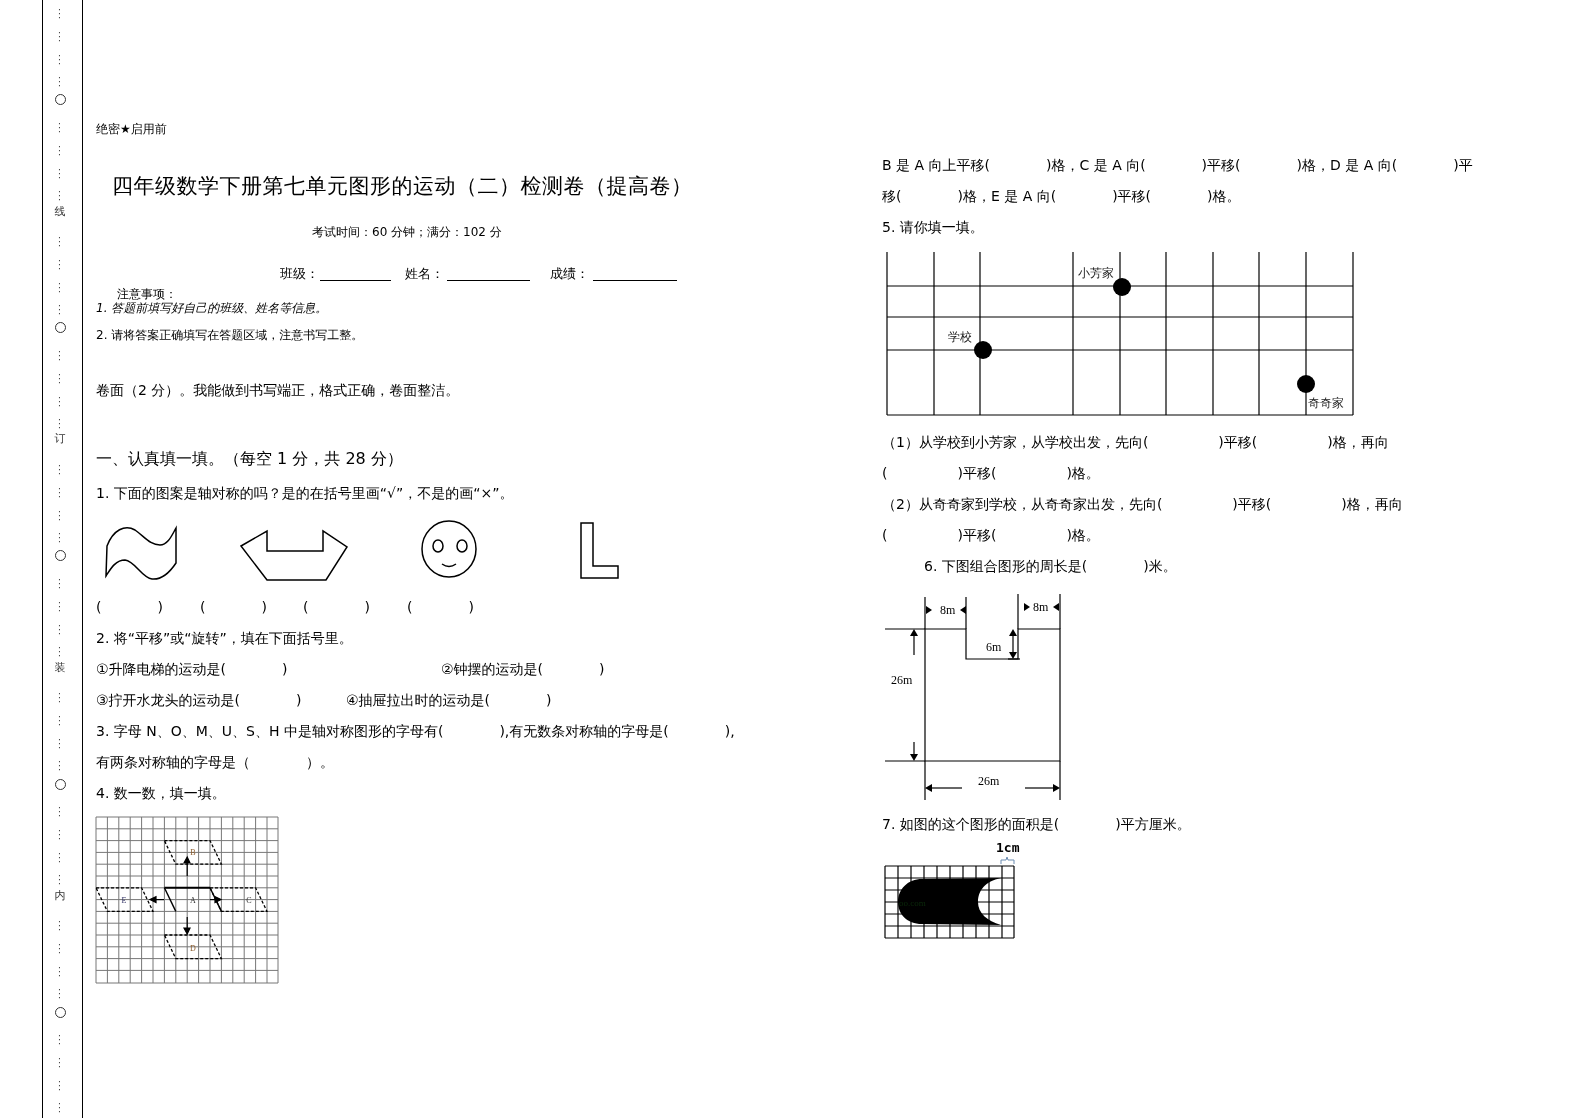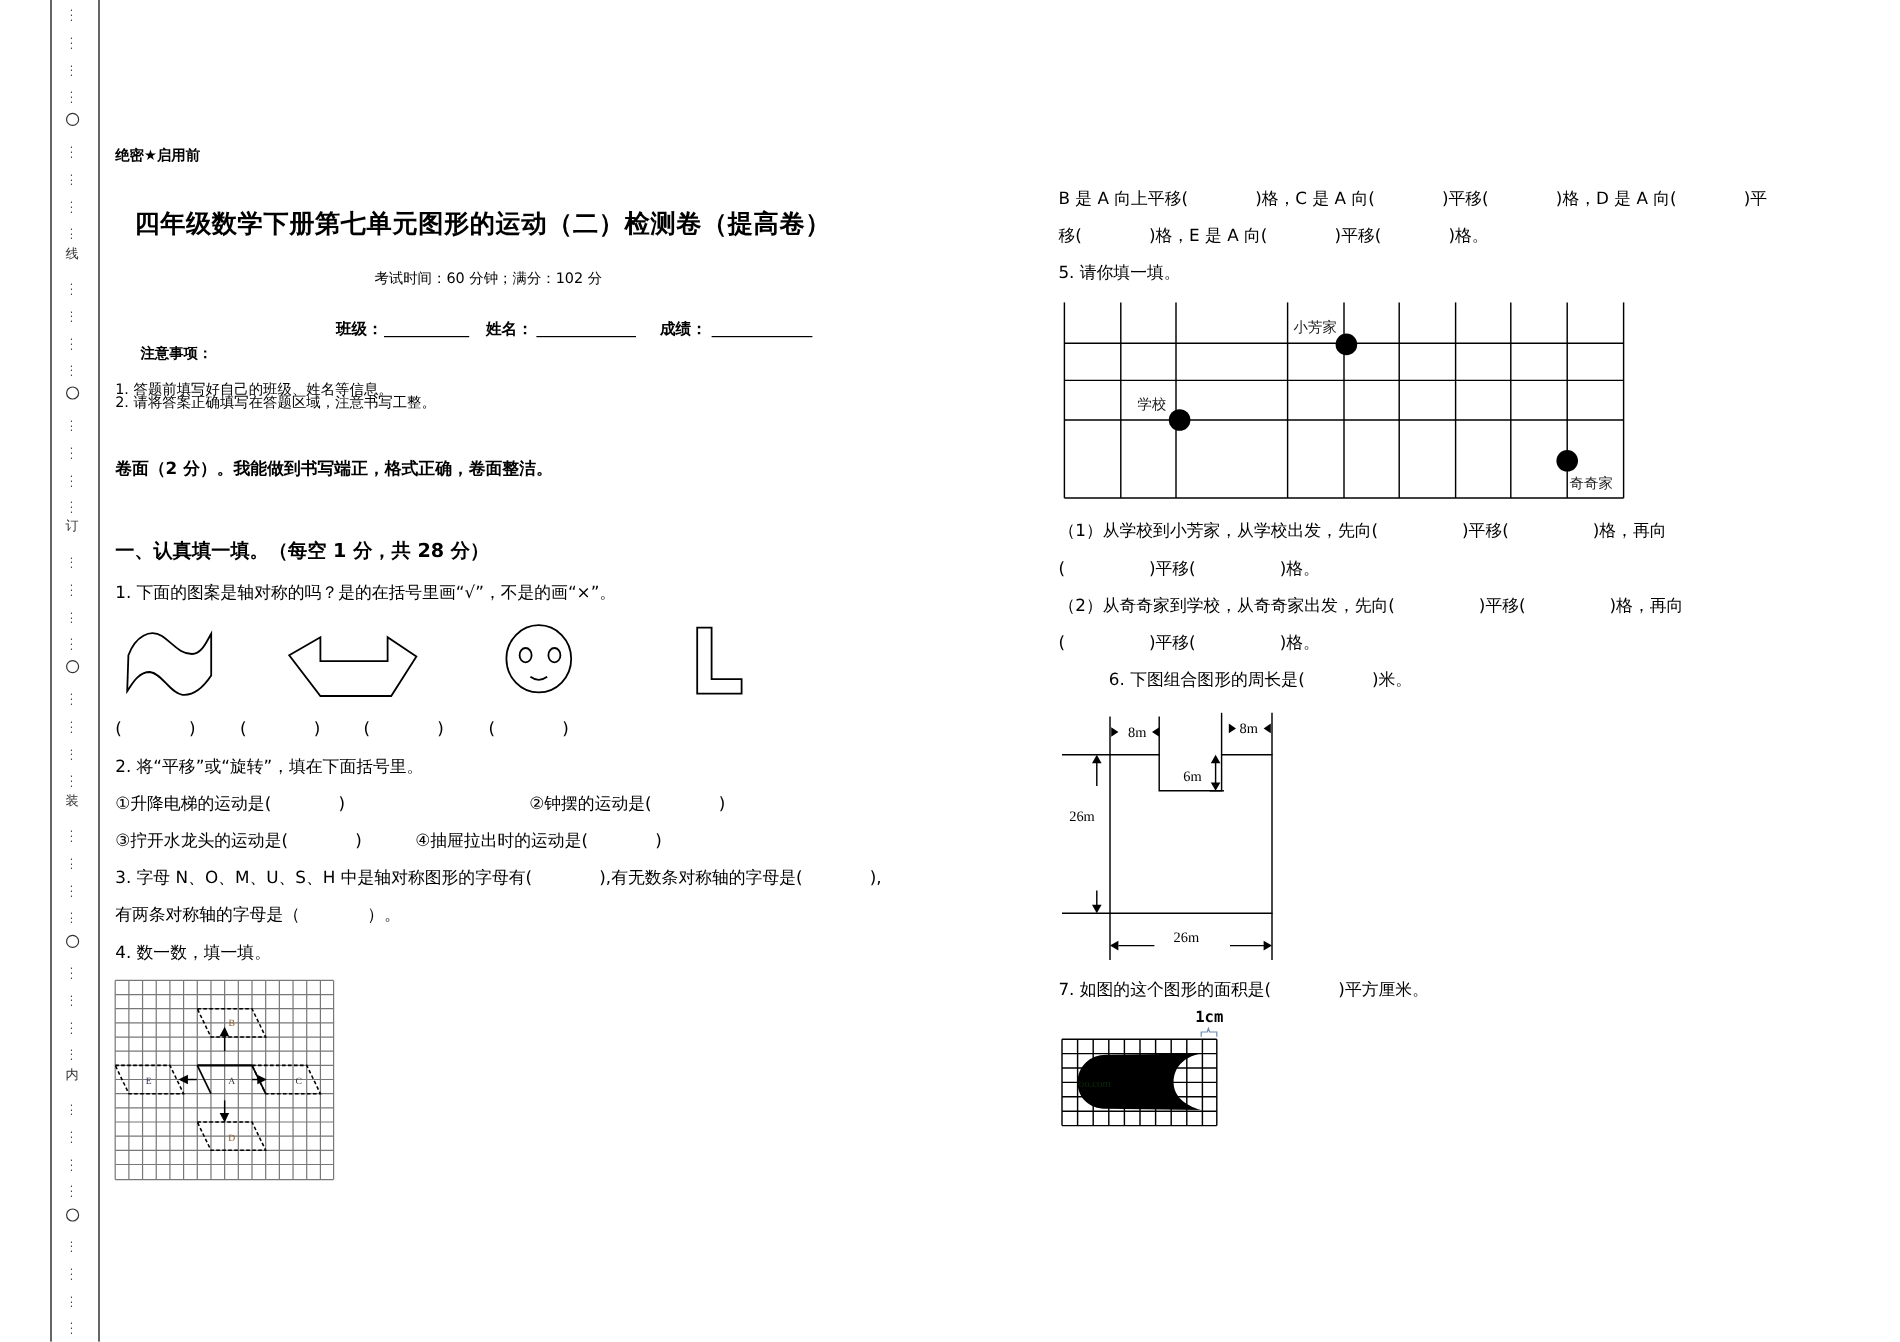--- a/index.html
+++ b/index.html
@@ -2,21 +2,21 @@
 <html><head>
 <meta charset="utf-8">
 <style>
   html, body { margin:0; padding:0; background:#fff; }
   body { width:1583px; height:1118px; position:relative; overflow:hidden;
          font-family:"DejaVu Sans","Liberation Sans",sans-serif; color:#000; }
   .abs { position:absolute; white-space:nowrap; }
   .t14 { font-size:14px; }
   .t13 { font-size:13px; }
   .t12 { font-size:12px; }
-  .bold { font-weight:bold; }
+  .bold { font-weight:normal; }
   .vline { position:absolute; top:0; width:1px; height:1118px; background:#000; }
   .margin-mark { position:absolute; left:52px; width:16px; text-align:center; font-size:11px; color:#333; line-height:1; }
   .circle-mark { position:absolute; left:55px; width:9px; height:9px; border:1px solid #333; border-radius:50%; }
   .dots { position:absolute; left:58px; width:3px; font-size:9px; line-height:4px; color:#333; text-align:center; }
   svg { position:absolute; overflow:visible; }
 </style>
 </head>
 <body>
 
 <div class="vline" style="left:42px;"></div>
@@ -79,21 +79,21 @@
 <div class="abs t12" style="left:312px; top:224px;">考试时间：60 分钟；满分：102 分</div>
 
 <div class="abs t13 bold" style="left:280px; top:265px;">班级：</div>
 <span class="abs" style="left:320px; top:266px; width:71px; height:14px; border-bottom:1px solid #000;"></span>
 <div class="abs t13 bold" style="left:405px; top:265px;">姓名：</div>
 <span class="abs" style="left:447px; top:266px; width:83px; height:14px; border-bottom:1px solid #000;"></span>
 <div class="abs t13 bold" style="left:550px; top:265px;">成绩：</div>
 <span class="abs" style="left:593px; top:266px; width:84px; height:14px; border-bottom:1px solid #000;"></span>
 
 <div class="abs t12 bold" style="left:117px; top:286px;">注意事项：</div>
-<div class="abs t12" style="left:96px; top:316px;">1. 答题前填写好自己的班级、姓名等信息。</div>
+<div class="abs t12" style="left:96px; top:300px;font-style:italic;">1. 答题前填写好自己的班级、姓名等信息。</div>
 <div class="abs t12" style="left:96px; top:327px;">2. 请将答案正确填写在答题区域，注意书写工整。</div>
 
 <div class="abs t14 bold" style="left:96px; top:382px;">卷面（2 分）。我能做到书写端正，格式正确，卷面整洁。</div>
 
 <div class="abs bold" style="left:96px; top:449px; font-size:16px;">一、认真填一填。（每空 1 分，共 28 分）</div>
 
 <div class="abs t14" style="left:96px; top:485px;">1. 下面的图案是轴对称的吗？是的在括号里画“√”，不是的画“×”。</div>
 
 <svg style="left:0; top:0;" width="1583" height="1118">
 

